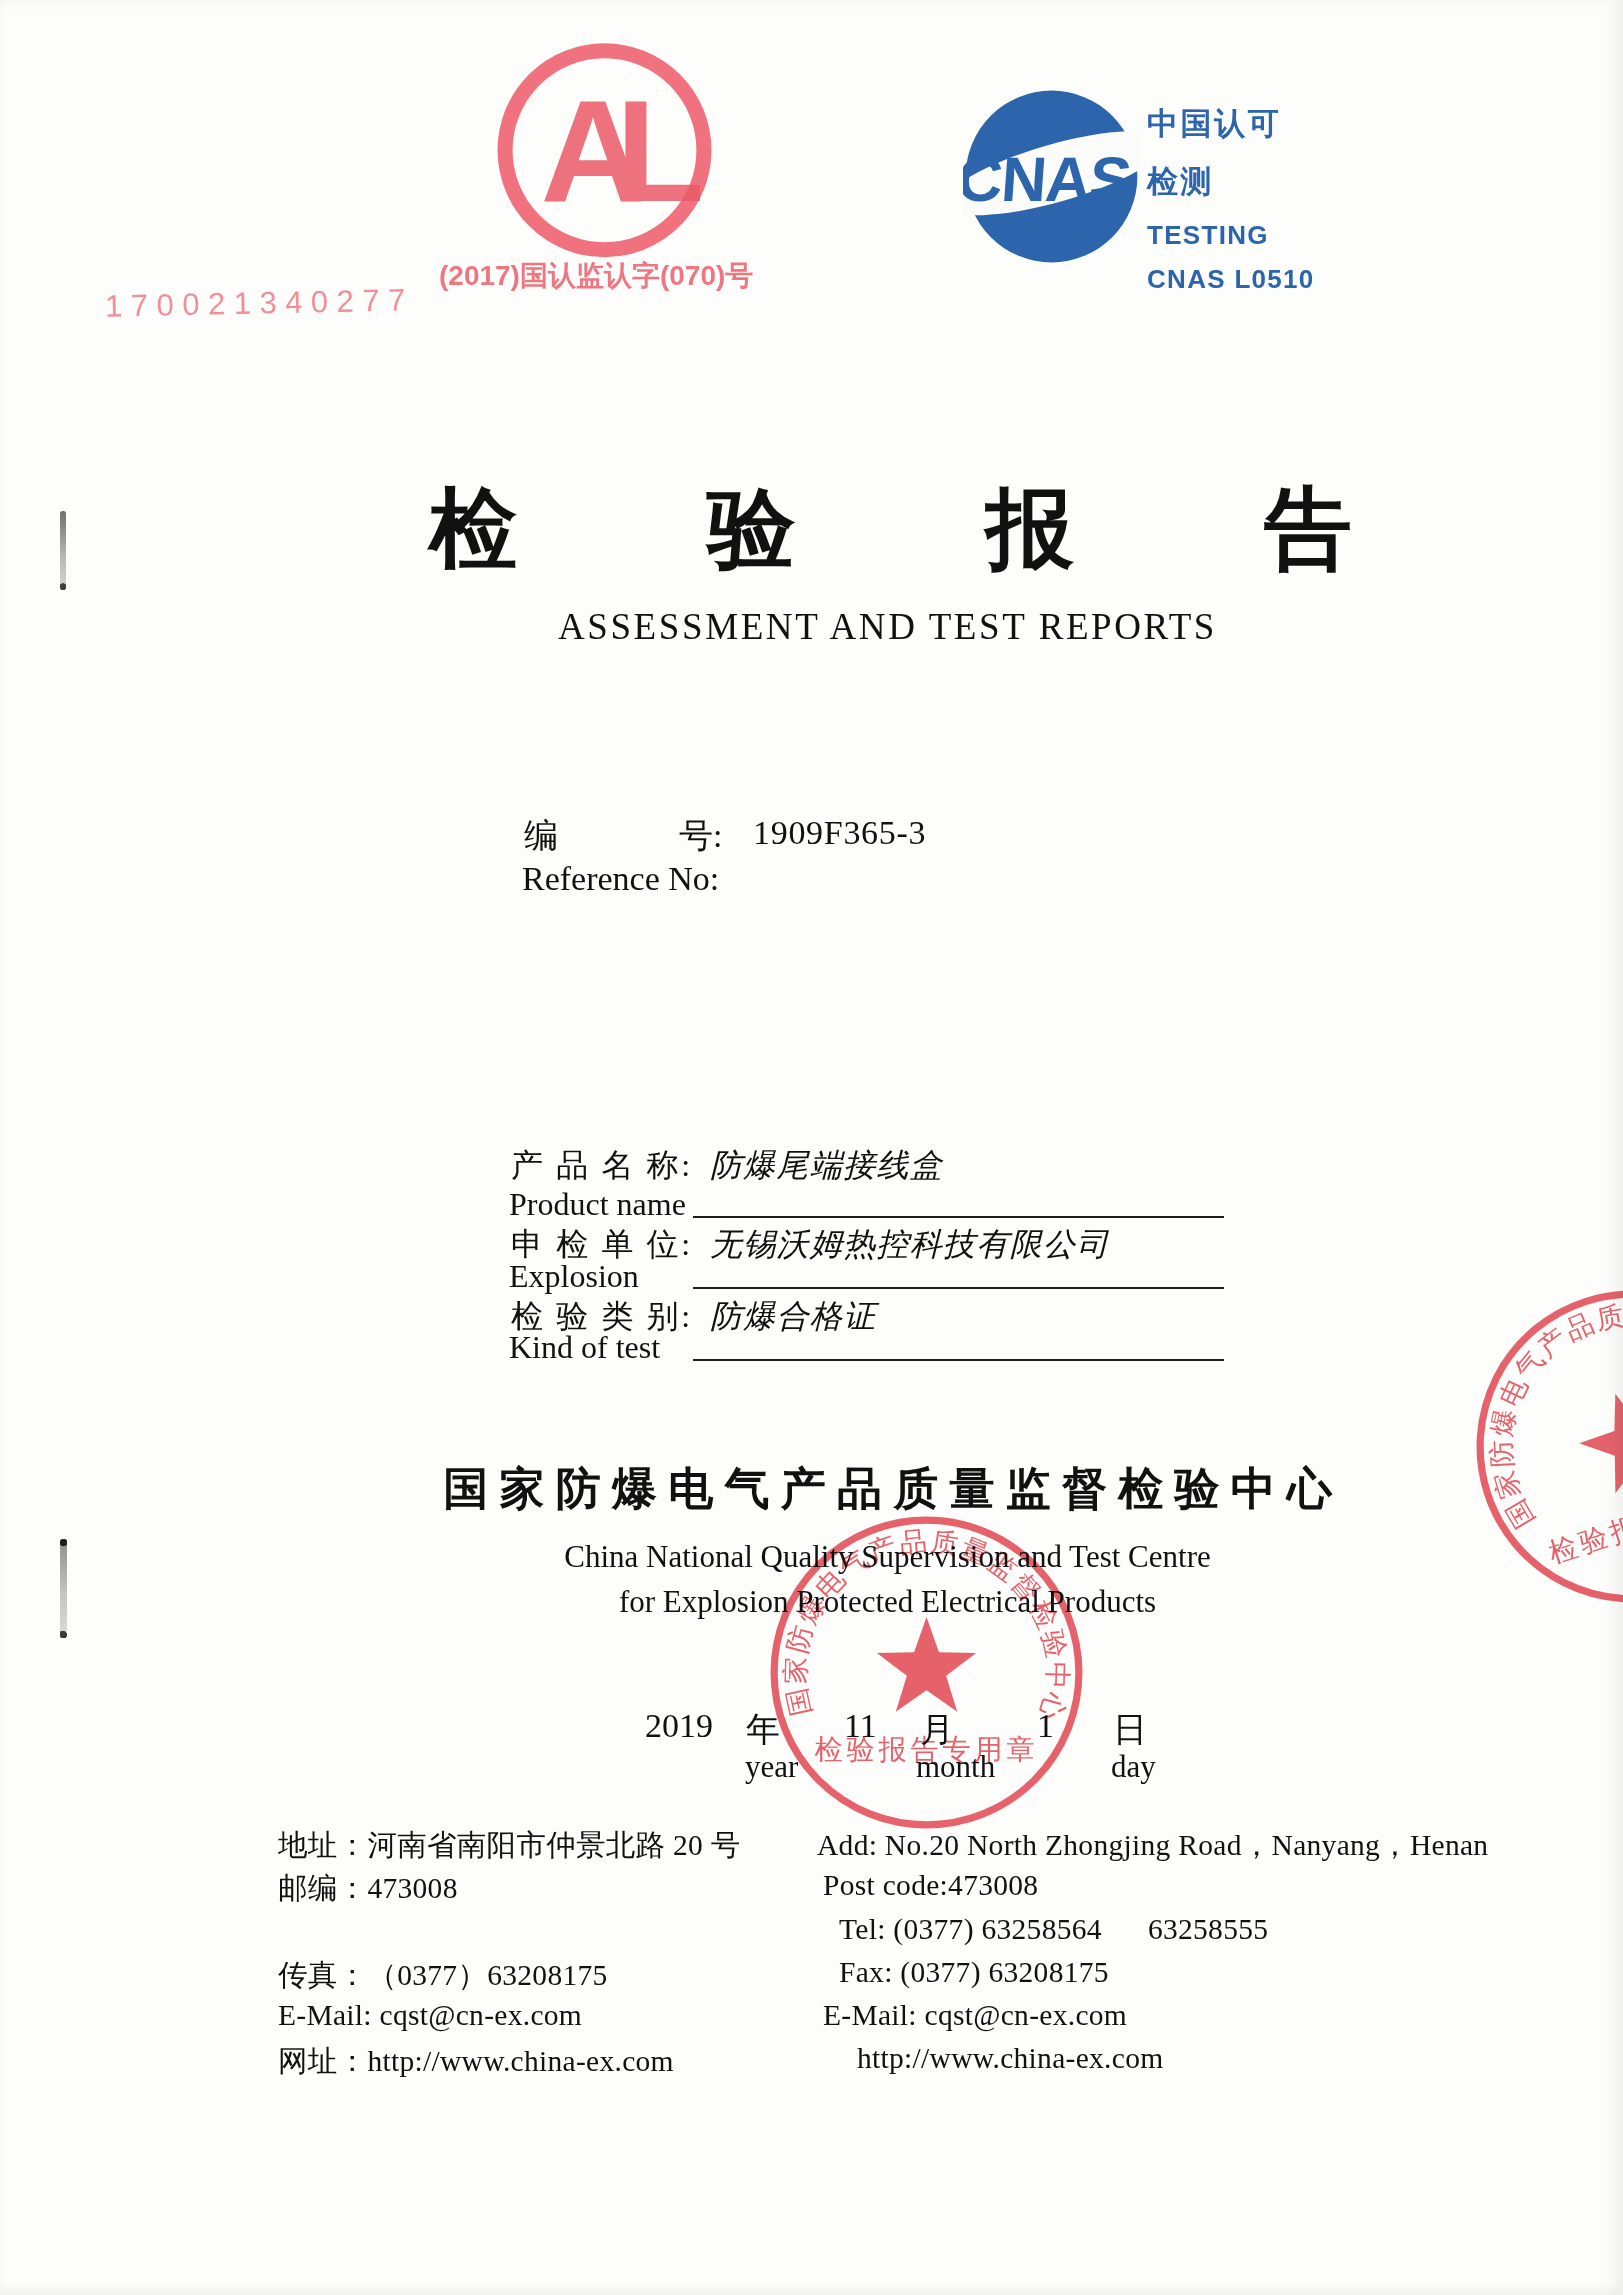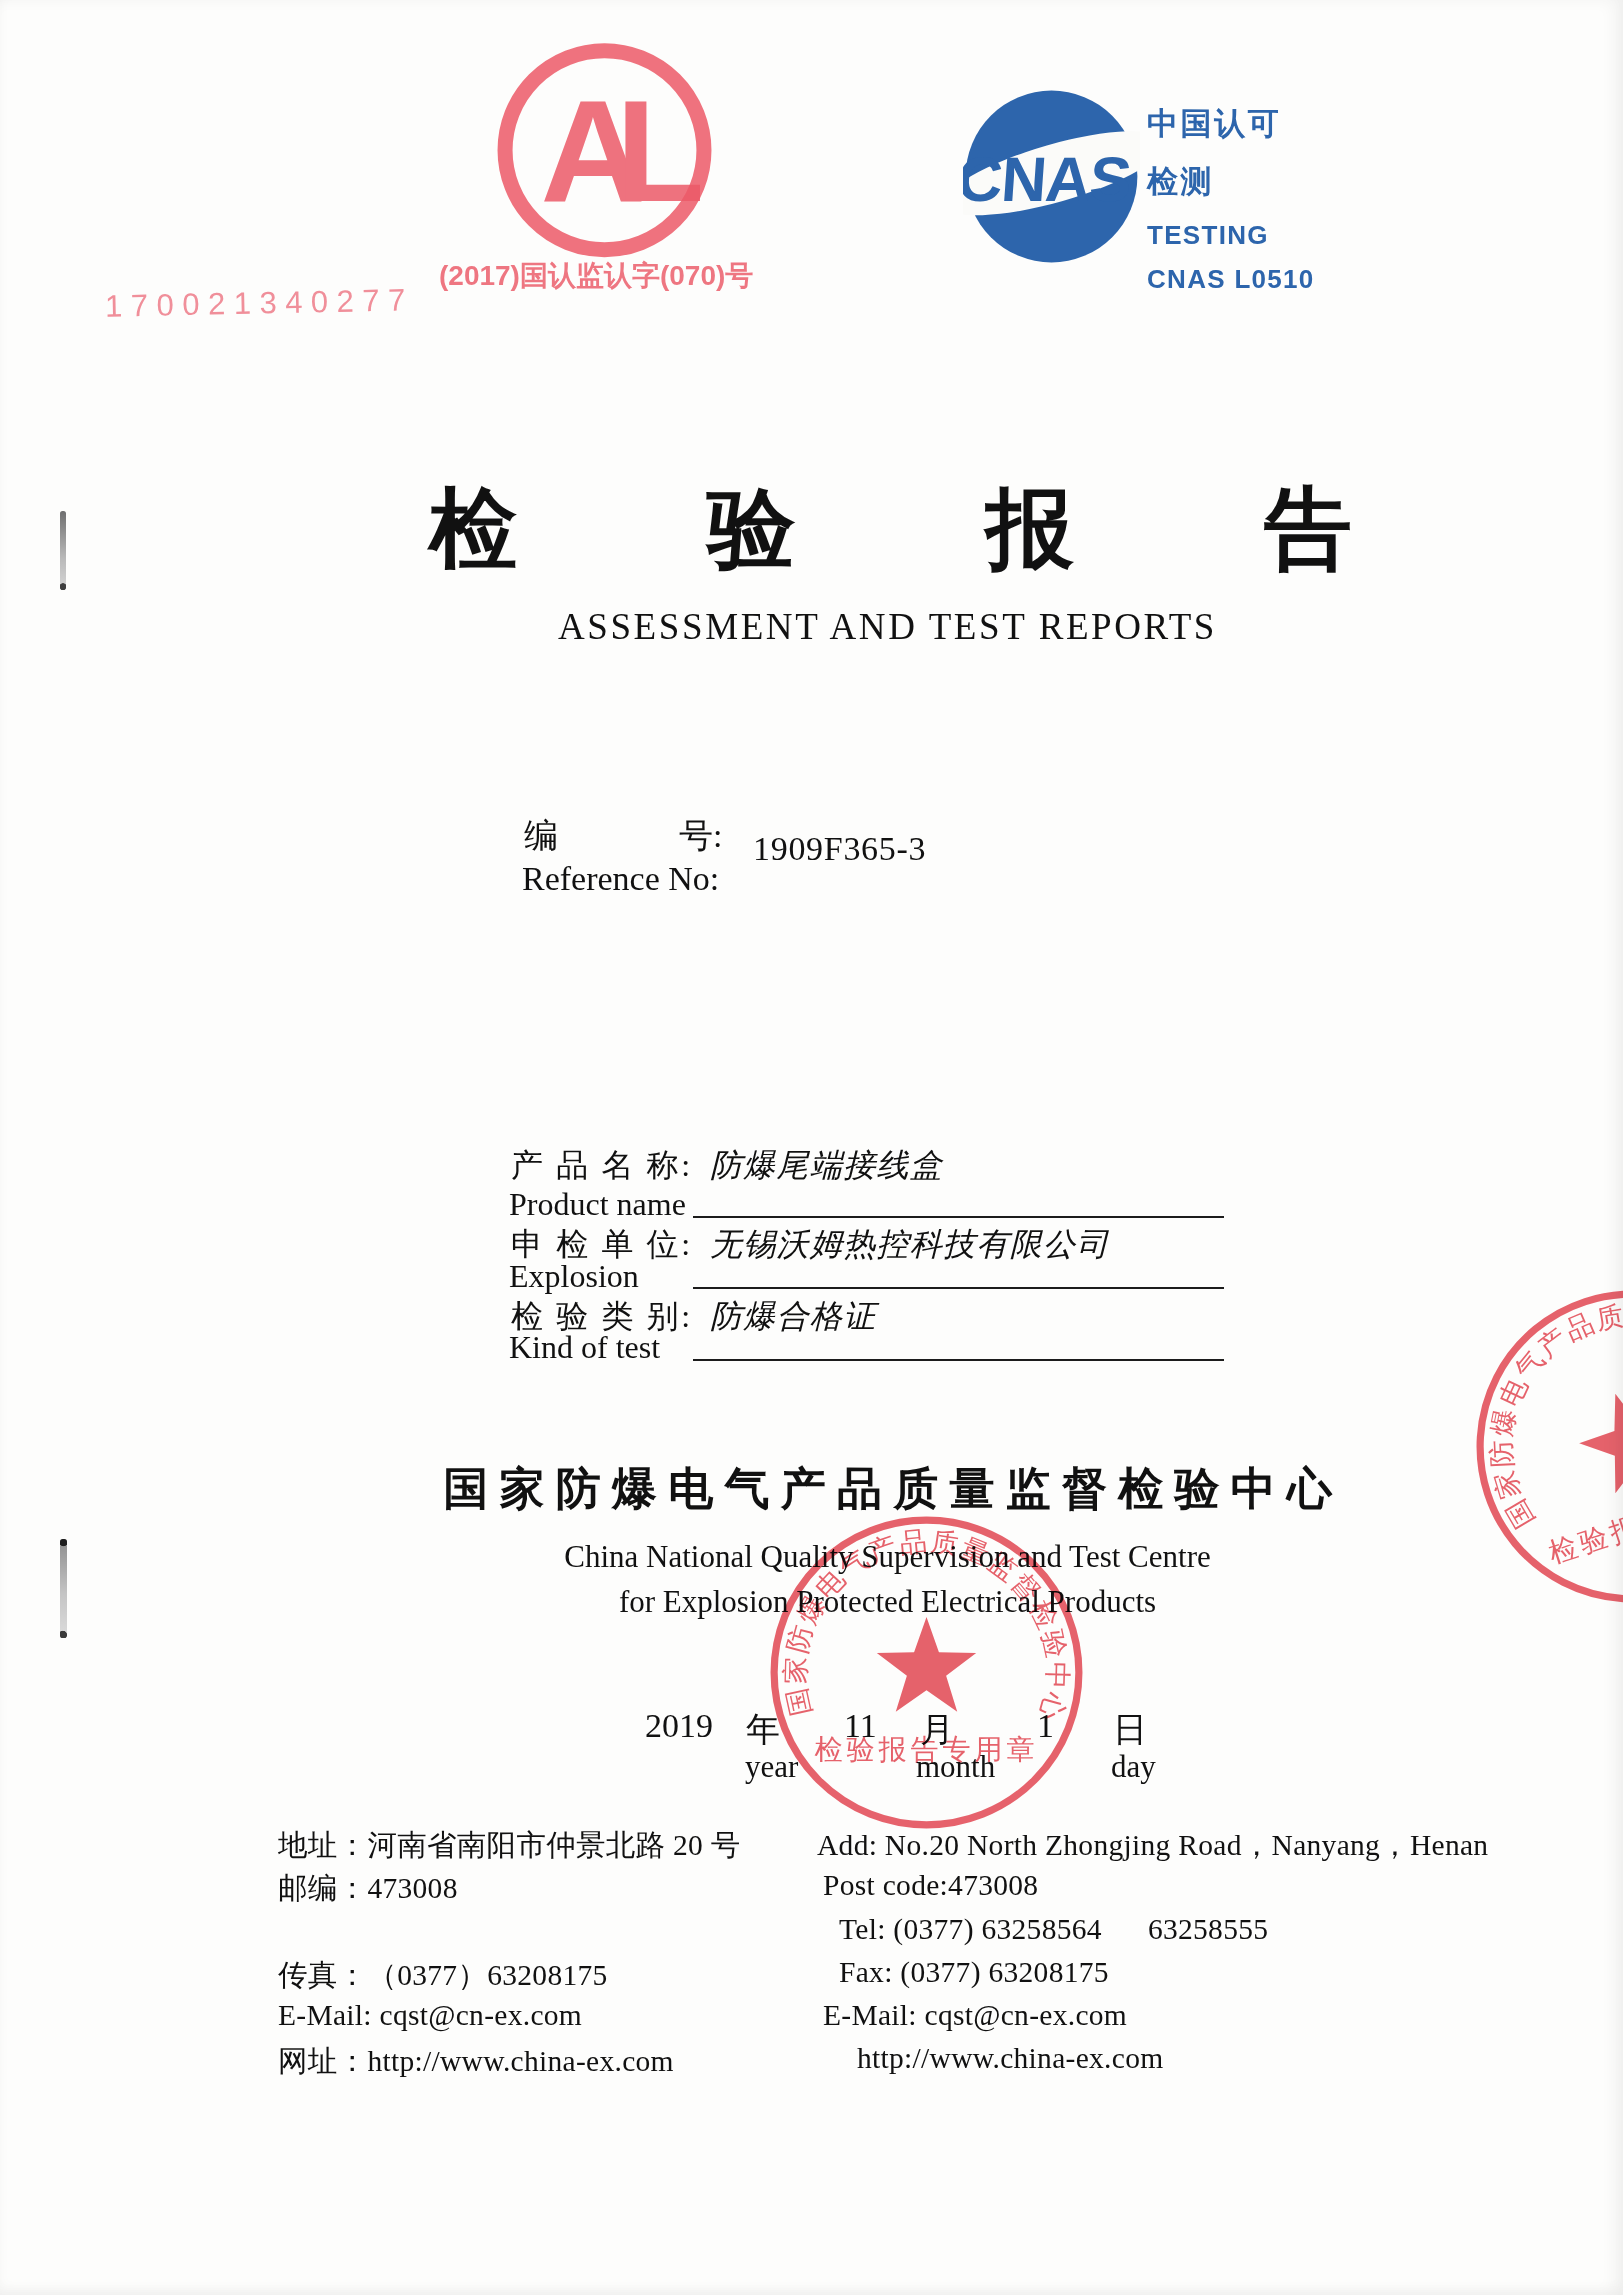--- a/index.html
+++ b/index.html
@@ -42,21 +42,21 @@
     font-size:88px;font-weight:700;line-height:1;
   }
   .title-en{
     left:151px;top:605px;width:1473px;text-align:center;
     font-size:37px;letter-spacing:2.6px;
   }
 
   
   .ref-cn-left{left:524px;top:813px;font-size:34px;}
   .ref-cn-right{left:679px;top:813px;font-size:34px;}
-  .ref-value{left:753px;top:814px;font-size:34px;letter-spacing:0.7px;margin-top:16px;}
+  .ref-value{left:753px;top:814px;font-size:34px;letter-spacing:0.7px;}
   .ref-en{left:522px;top:860px;font-size:34px;}
 
   
   .f-label{left:511px;font-size:32px;letter-spacing:2.6px;}
   .f-value{left:710px;font-size:32px;letter-spacing:1.3px;font-style:italic;}
   .f-en{left:509px;font-size:32px;}
   .f-line{left:693px;width:531px;height:2px;background:#1c1c1c;}
 
   
   .centre-cn{

